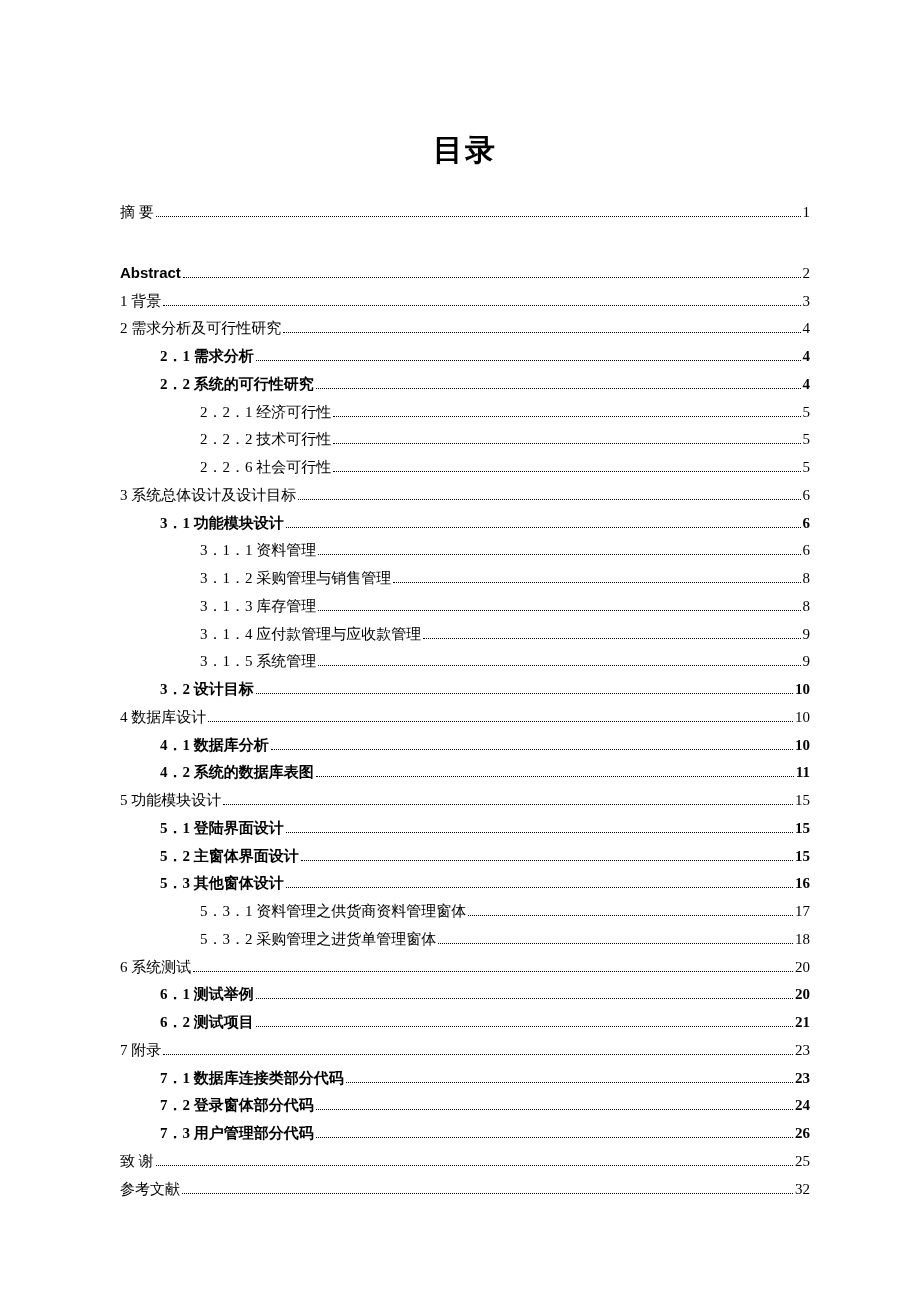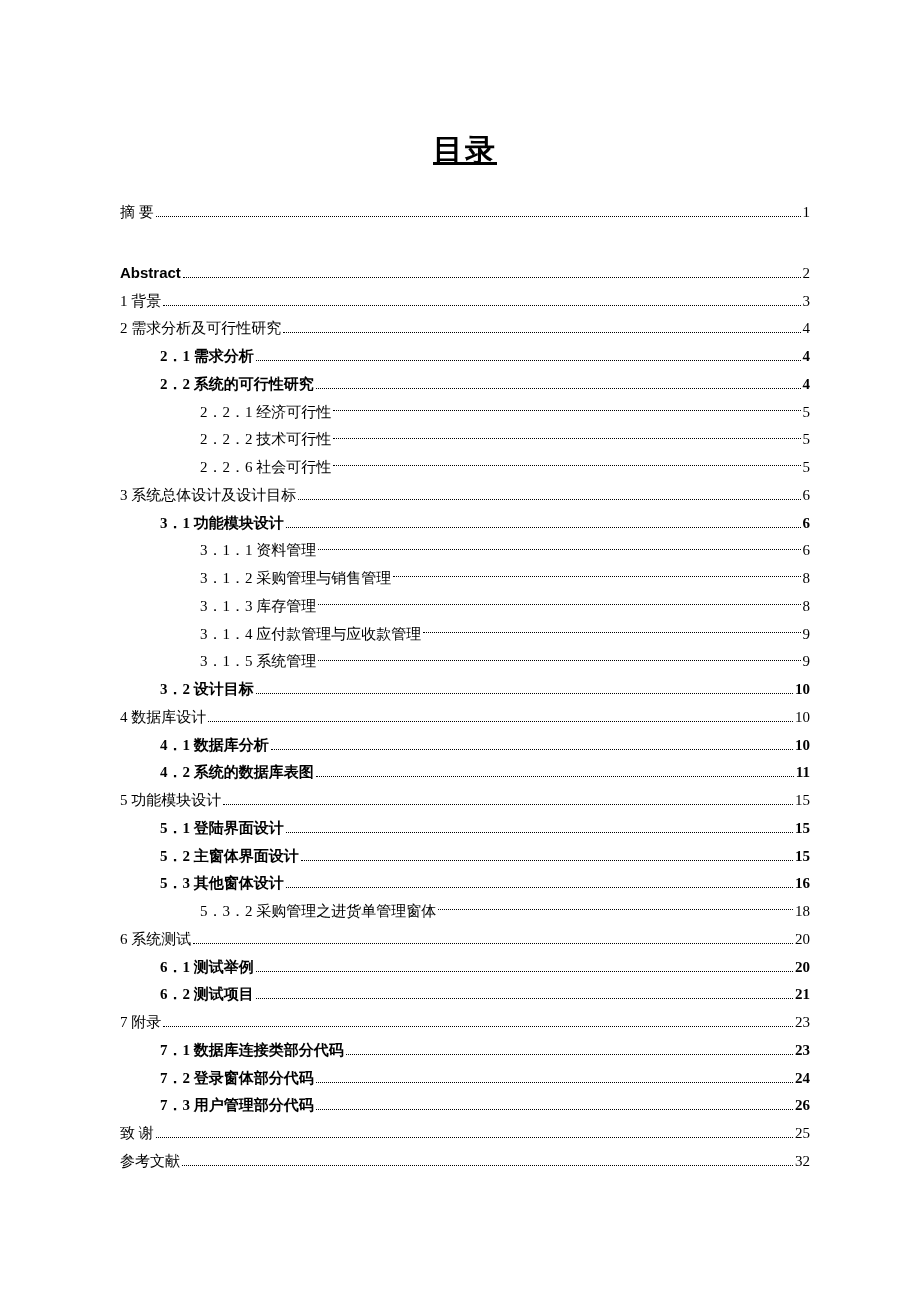--- a/index.html
+++ b/index.html
@@ -13,32 +13,31 @@
   .page {
     padding: 130px 110px 0 120px;
   }
   h1.title {
     font-family: "SimHei", "黑体", sans-serif;
     font-size: 30px;
     font-weight: bold;
     text-align: center;
     margin-bottom: 28px;
     letter-spacing: 2px;
-    text-decoration: underline;
   }
   .toc-line {
     display: flex;
     align-items: baseline;
     font-size: 15px;
     line-height: 1.85;
     white-space: nowrap;
   }
   .lvl0 { padding-left: 0; }
   .lvl1 { padding-left: 40px; font-weight: bold; }
-  .lvl2 { padding-left: 80px; align-items: center; }
+  .lvl2 { padding-left: 80px; }
   .label { flex: 0 0 auto; }
   .dots {
     flex: 1 1 auto;
     border-bottom: 1.5px dotted #000;
     margin: 0 2px 4px 2px;
     min-width: 10px;
   }
   .pg { flex: 0 0 auto; }
   .bold { font-weight: bold; font-family: Arial, sans-serif; margin-top: 32px; }
 </style>
@@ -162,20 +161,25 @@
         <span class="label">5．2 主窗体界面设计</span>
         <span class="dots"></span>
         <span class="pg">15</span>
       </div>
       <div class="toc-line lvl1">
         <span class="label">5．3 其他窗体设计</span>
         <span class="dots"></span>
         <span class="pg">16</span>
       </div>
       <div class="toc-line lvl2">
+        <span class="label">5．3．1 资料管理之供货商资料管理窗体</span>
+        <span class="dots"></span>
+        <span class="pg">17</span>
+      </div>
+      <div class="toc-line lvl2">
         <span class="label">5．3．2 采购管理之进货单管理窗体</span>
         <span class="dots"></span>
         <span class="pg">18</span>
       </div>
       <div class="toc-line lvl0">
         <span class="label">6 系统测试</span>
         <span class="dots"></span>
         <span class="pg">20</span>
       </div>
       <div class="toc-line lvl1">

